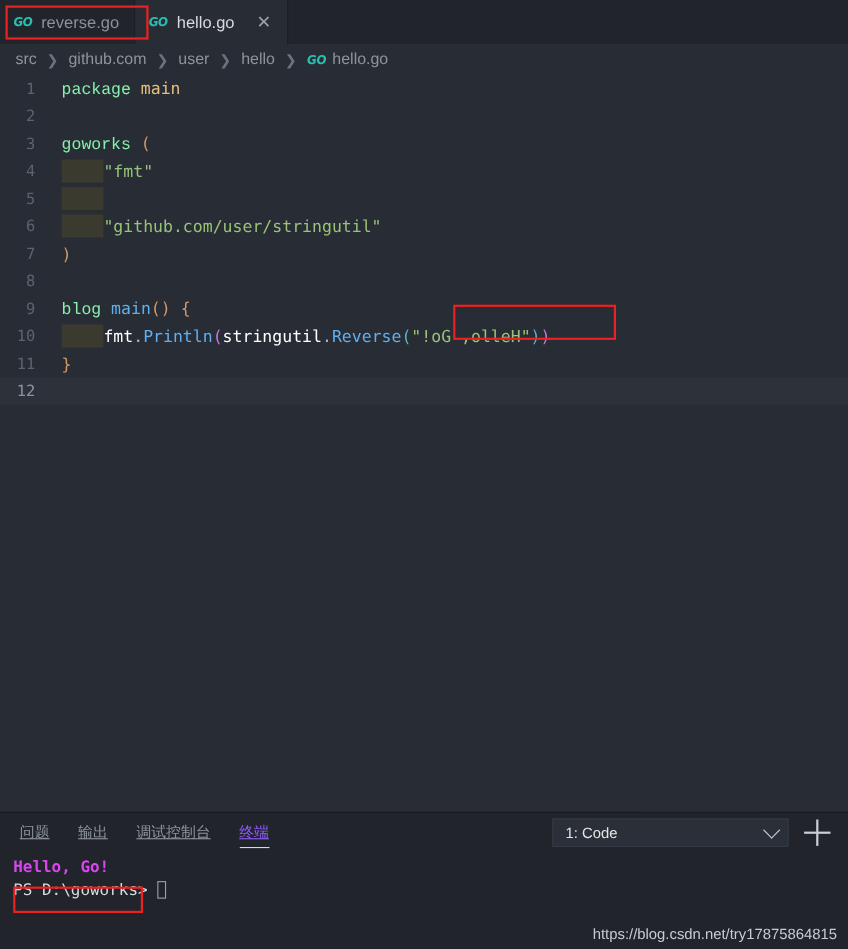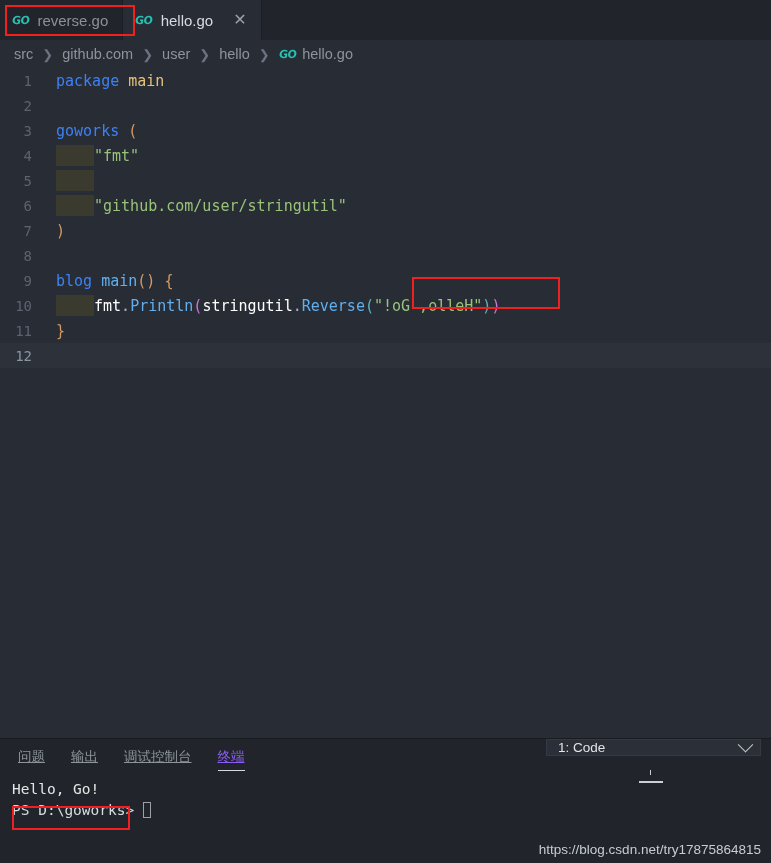--- a/index.html
+++ b/index.html
@@ -125,21 +125,21 @@
   }
   .code-line.current .ln { color: #8b94a3; }
   .code-text { color: #abb2bf; }
   .indent {
     display: inline-block;
     width: 38px;
     background: #3a3a2e;
     height: 21px;
     vertical-align: -5px;
   }
-  .kw   { color: #3b82f6; }
+  .kw   { color: #86efac; font-family: Liberation Mono, monospace; }
   .id   { color: #61afef; }
   .str  { color: #98c379; }
   .fn   { color: #61afef; }
   .pkg  { color: #e5c07b; }
   .par1 { color: #d19a66; }
   .par2 { color: #c678dd; }
   .par3 { color: #56b6c2; }
   .plain{ color: #ffffff; }
   .punct{ color: #abb2bf; }
 
@@ -173,21 +173,20 @@
     left: 0; right: 0; bottom: 4px;
     height: 1px;
     background: #d7dae0;
   }
   .panel-actions {
     position: absolute;
     right: 10px; top: 0;
     height: 36px;
     display: flex; align-items: center;
     gap: 14px;
-    flex-direction: column;
   }
   .term-select {
     width: 215px; height: 26px;
     background: #2a2f38;
     border: 1px solid #343a45;
     color: #e2e5e9;
     font-size: 13.5px;
     display: flex; align-items: center;
     justify-content: space-between;
     padding: 0 9px 0 11px;
@@ -216,21 +215,21 @@
     font-family: "DejaVu Sans Mono", monospace;
     font-size: 14.5px;
     line-height: 21px;
     color: #d7dae0;
     white-space: pre;
   }
   .t-prompt { color: #d7dae0; }
   .t-cmd    { color: #d19a66; }
   .t-arg    { color: #d7dae0; }
   .t-path   { color: #56b6c2; }
-  .t-out    { color: #e5e5e5; }
+  .t-out    { color: #d946ef; font-weight: bold; }
   .cursor {
     display: inline-block;
     width: 8px; height: 16px;
     border: 1px solid #9aa1aa;
     vertical-align: -3px;
   }
 
   .watermark {
     position: absolute;
     right: 10px; bottom: 6px;

